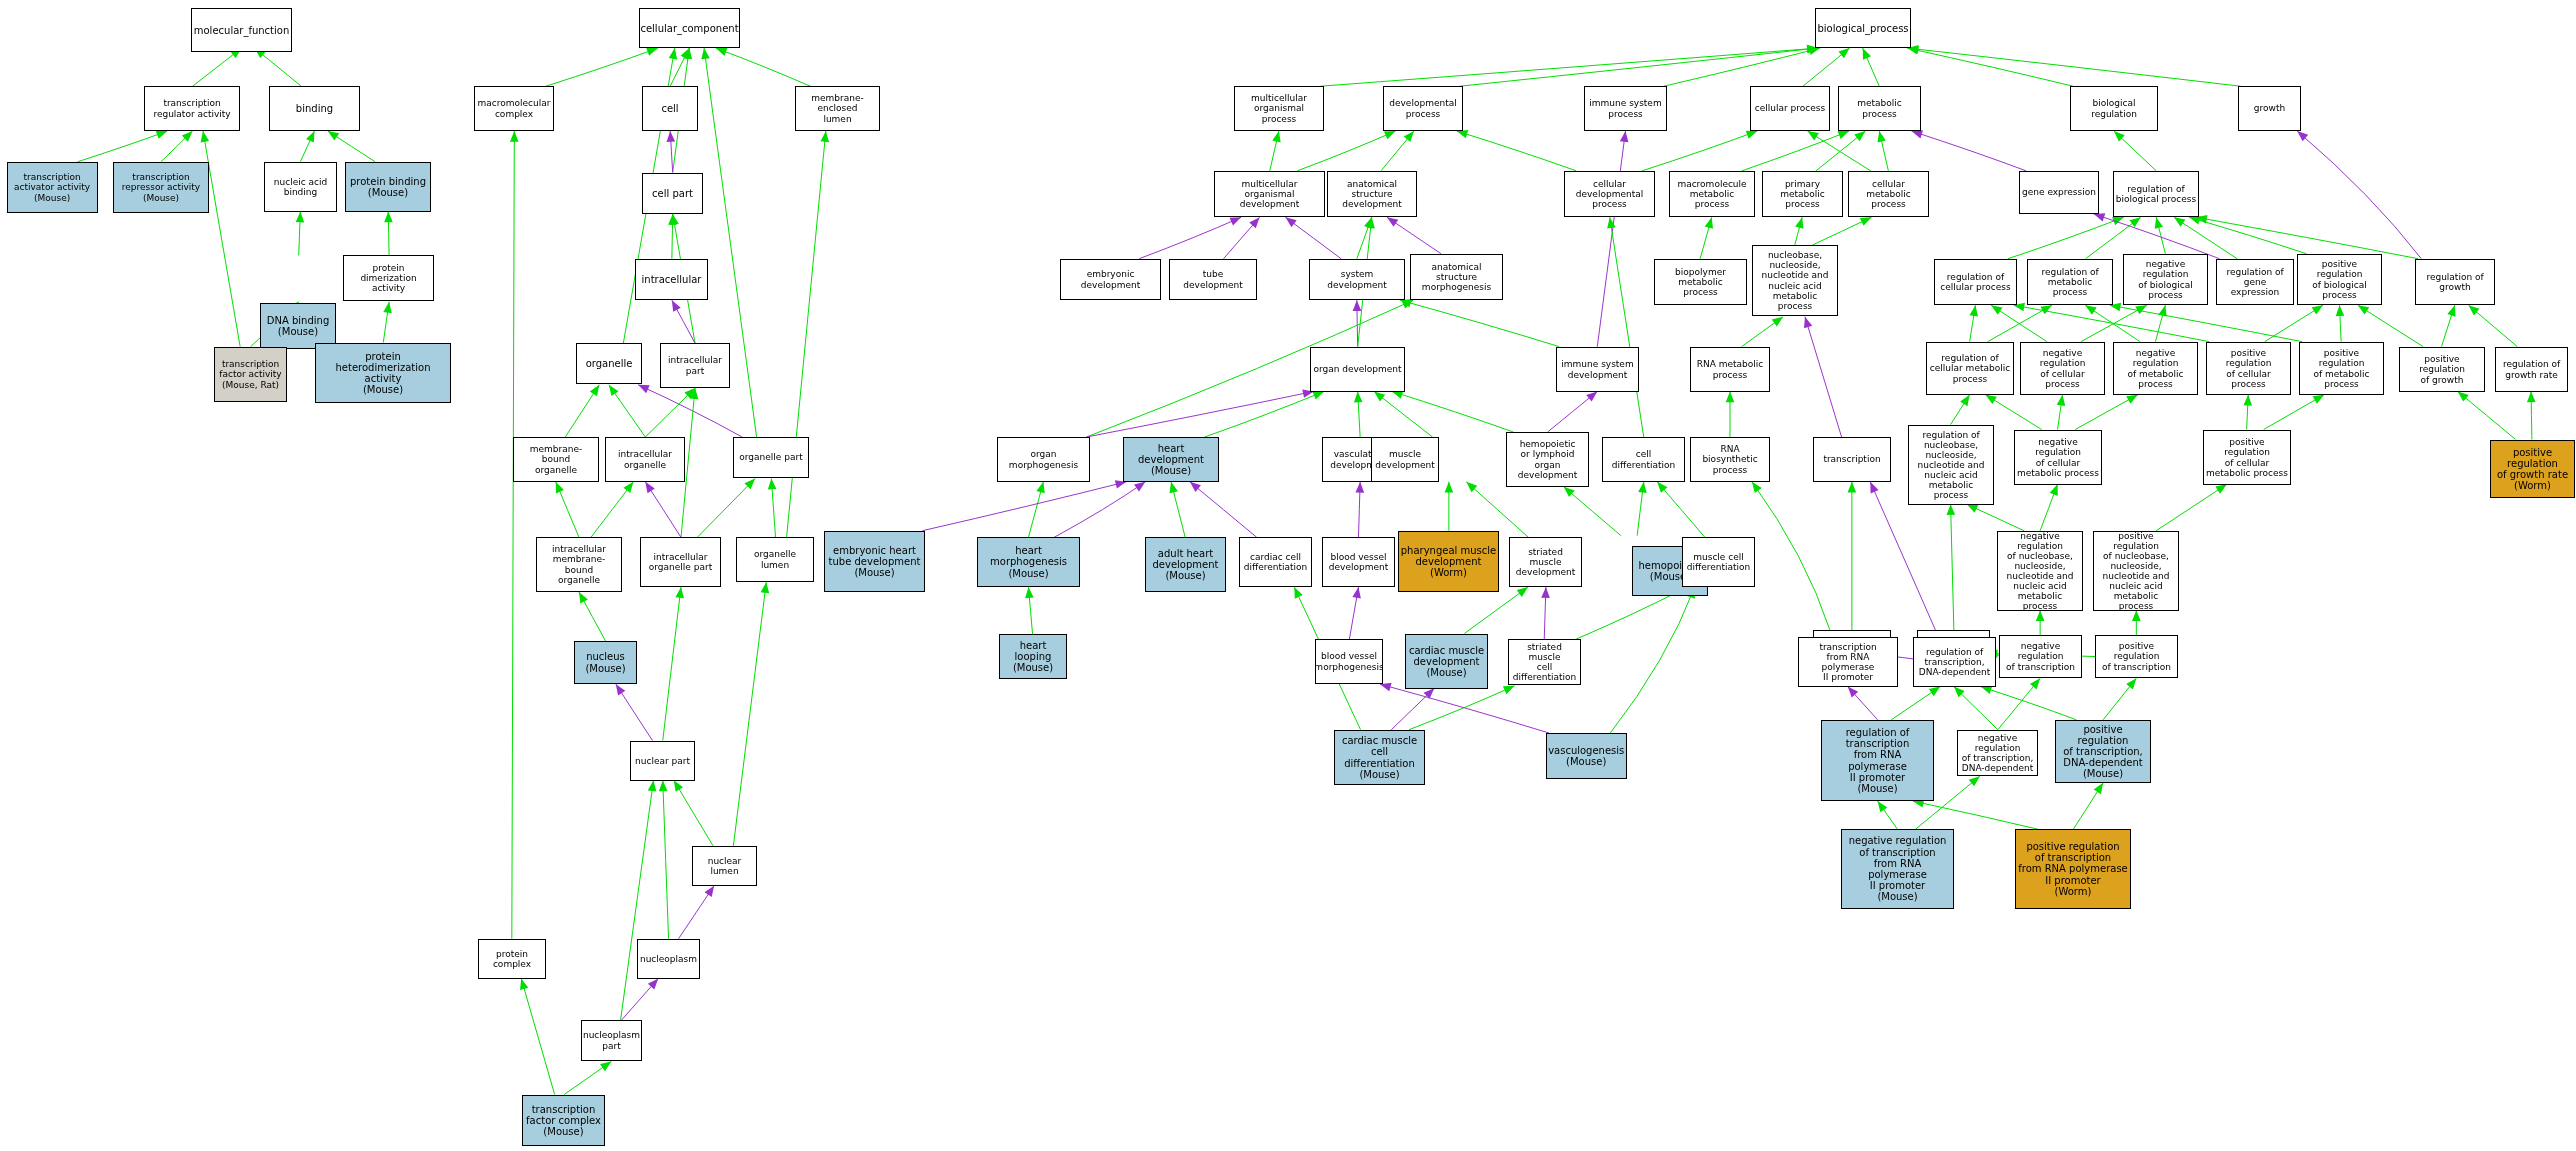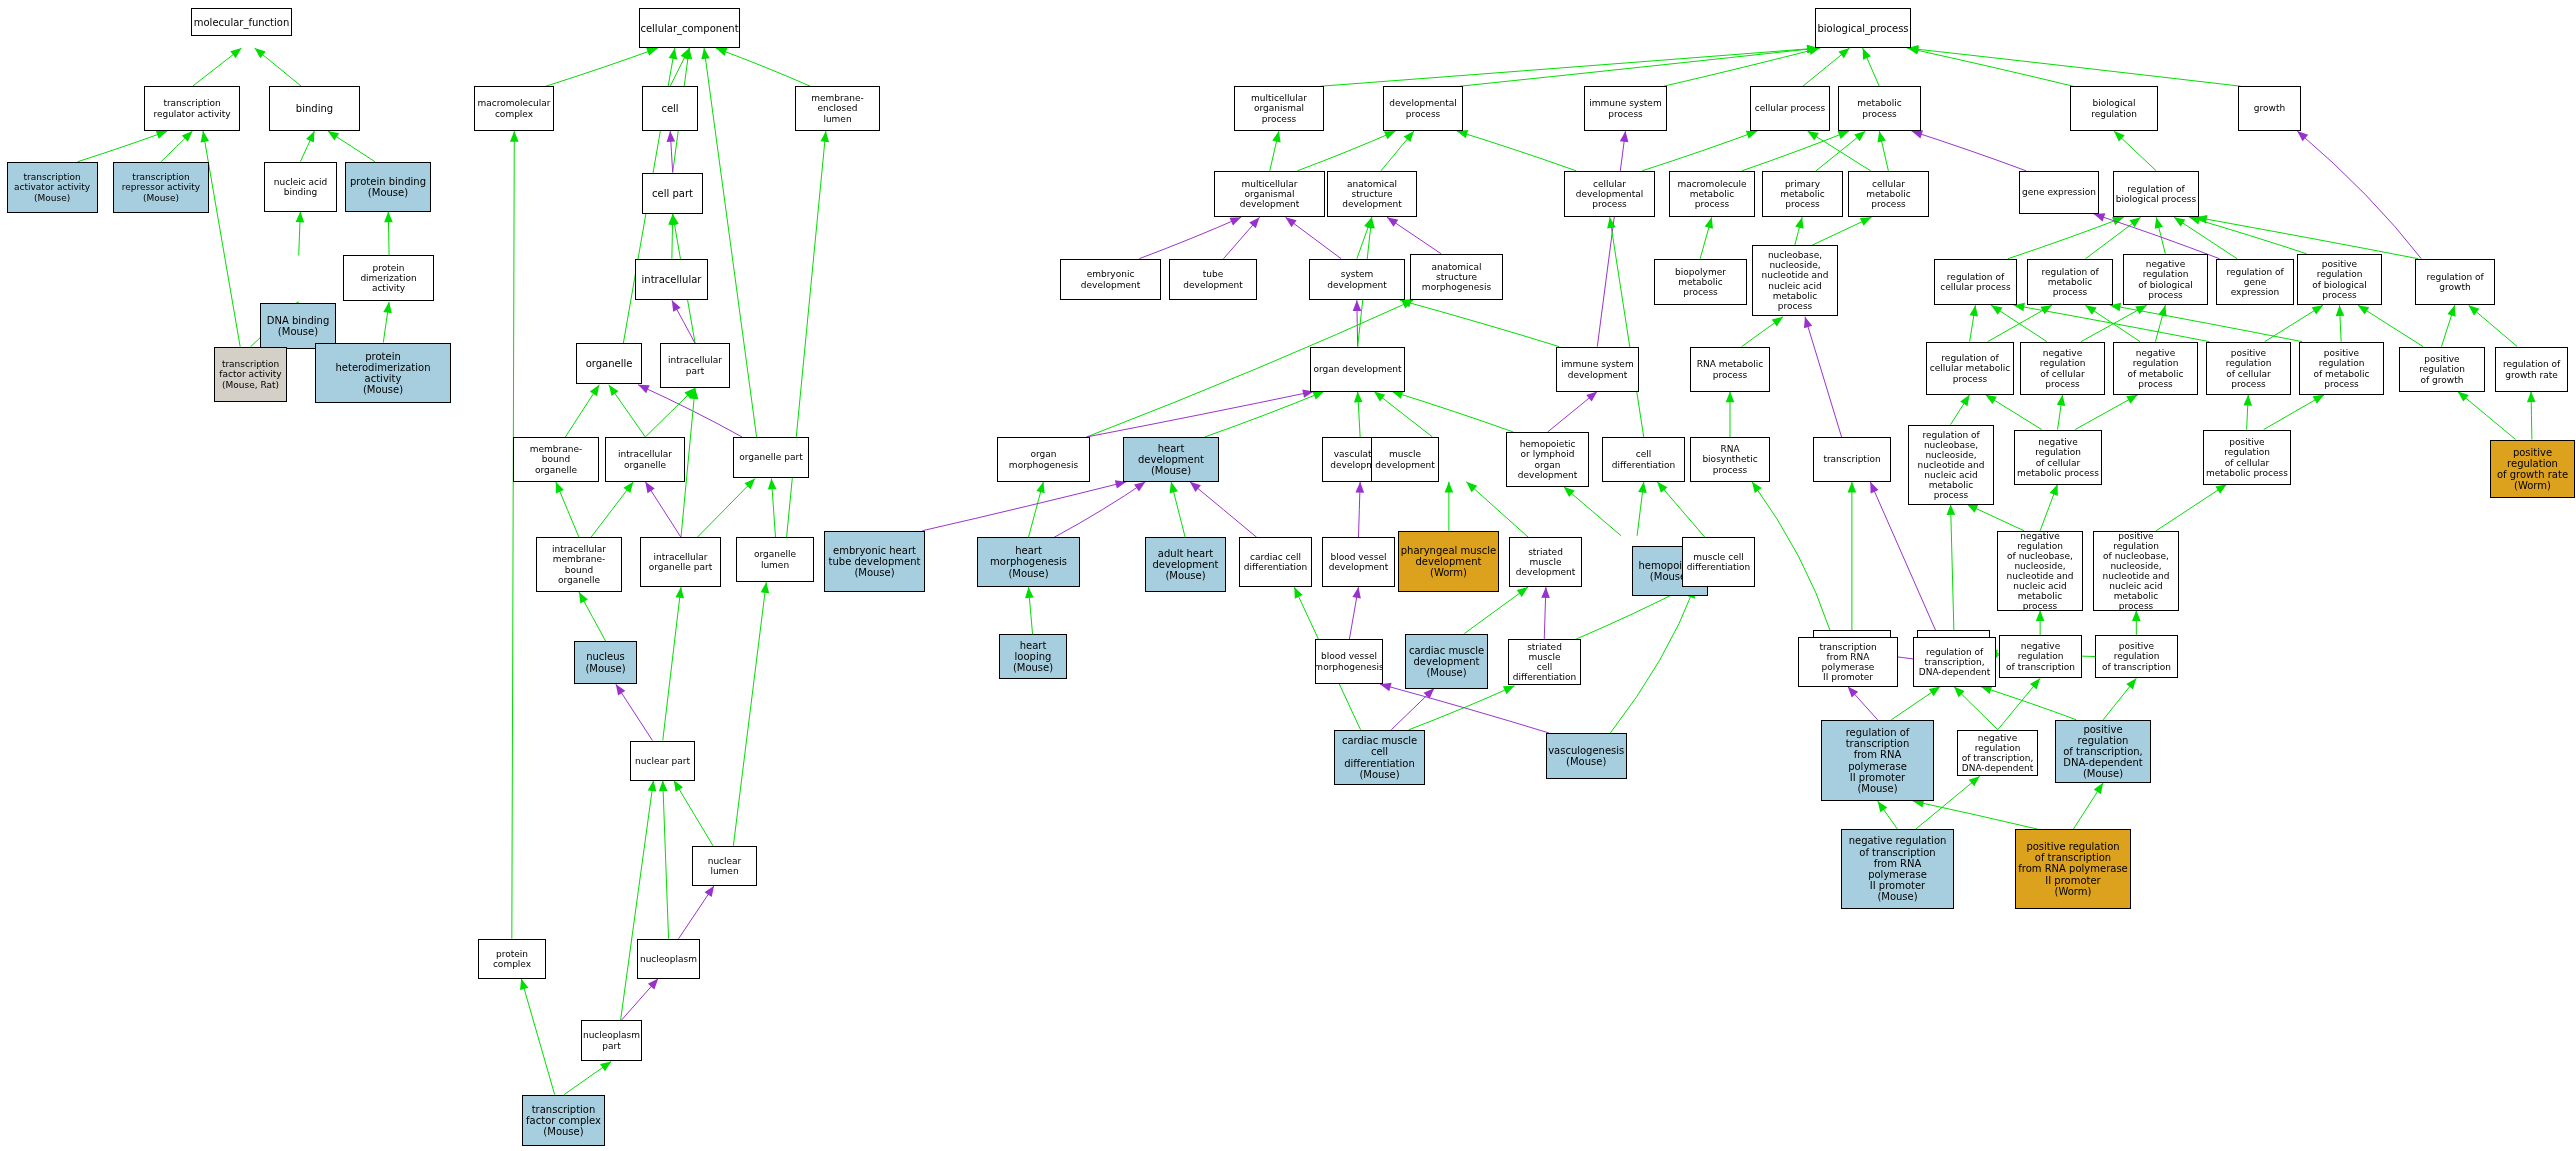--- a/index.html
+++ b/index.html
@@ -669,21 +669,21 @@
       </g>
       <g>
         <path d="M 3033.38 530 Q 2998.5 501 2963.62 472" stroke="#00dd00" stroke-width="1.2" fill="none"></path>
         <polygon points="2963.62,472 2970.291820185595,484.3096228785081 2976.940713154057,476.31260954264735" fill="#00dd00"></polygon>
       </g>
       <g>
         <path d="M 3053 530 Q 3052.5 501 3052 472" stroke="#00dd00" stroke-width="1.2" fill="none"></path>
         <polygon points="3052,472 3047.0248773414064,485.08771005684133 3057.423331907116,484.9084263574326" fill="#00dd00"></polygon>
       </g>
     </svg>
-<div class="node fill-white sz-s" style="left: 191px; top: 8.3px; width: 101px; height: 28px; text-align: center;">
+<div class="node fill-white sz-s" style="left: 191px; top: 8.3px; width: 101px; height: 44px; text-align: center;">
       <span>molecular_function</span>
     </div>
     <div class="node fill-white sz-xs" style="left: 144px; top: 86px; width: 96px; height: 45px;">
       <span>transcription
 regulator activity</span>
     </div>
     <div class="node fill-white sz-s" style="left: 269px; top: 86px; width: 91px; height: 45px;">
       <span>binding</span>
     </div>
     <div class="node fill-blue sz-xs" style="left: 6.6px; top: 162px; width: 91px; height: 51px;">

